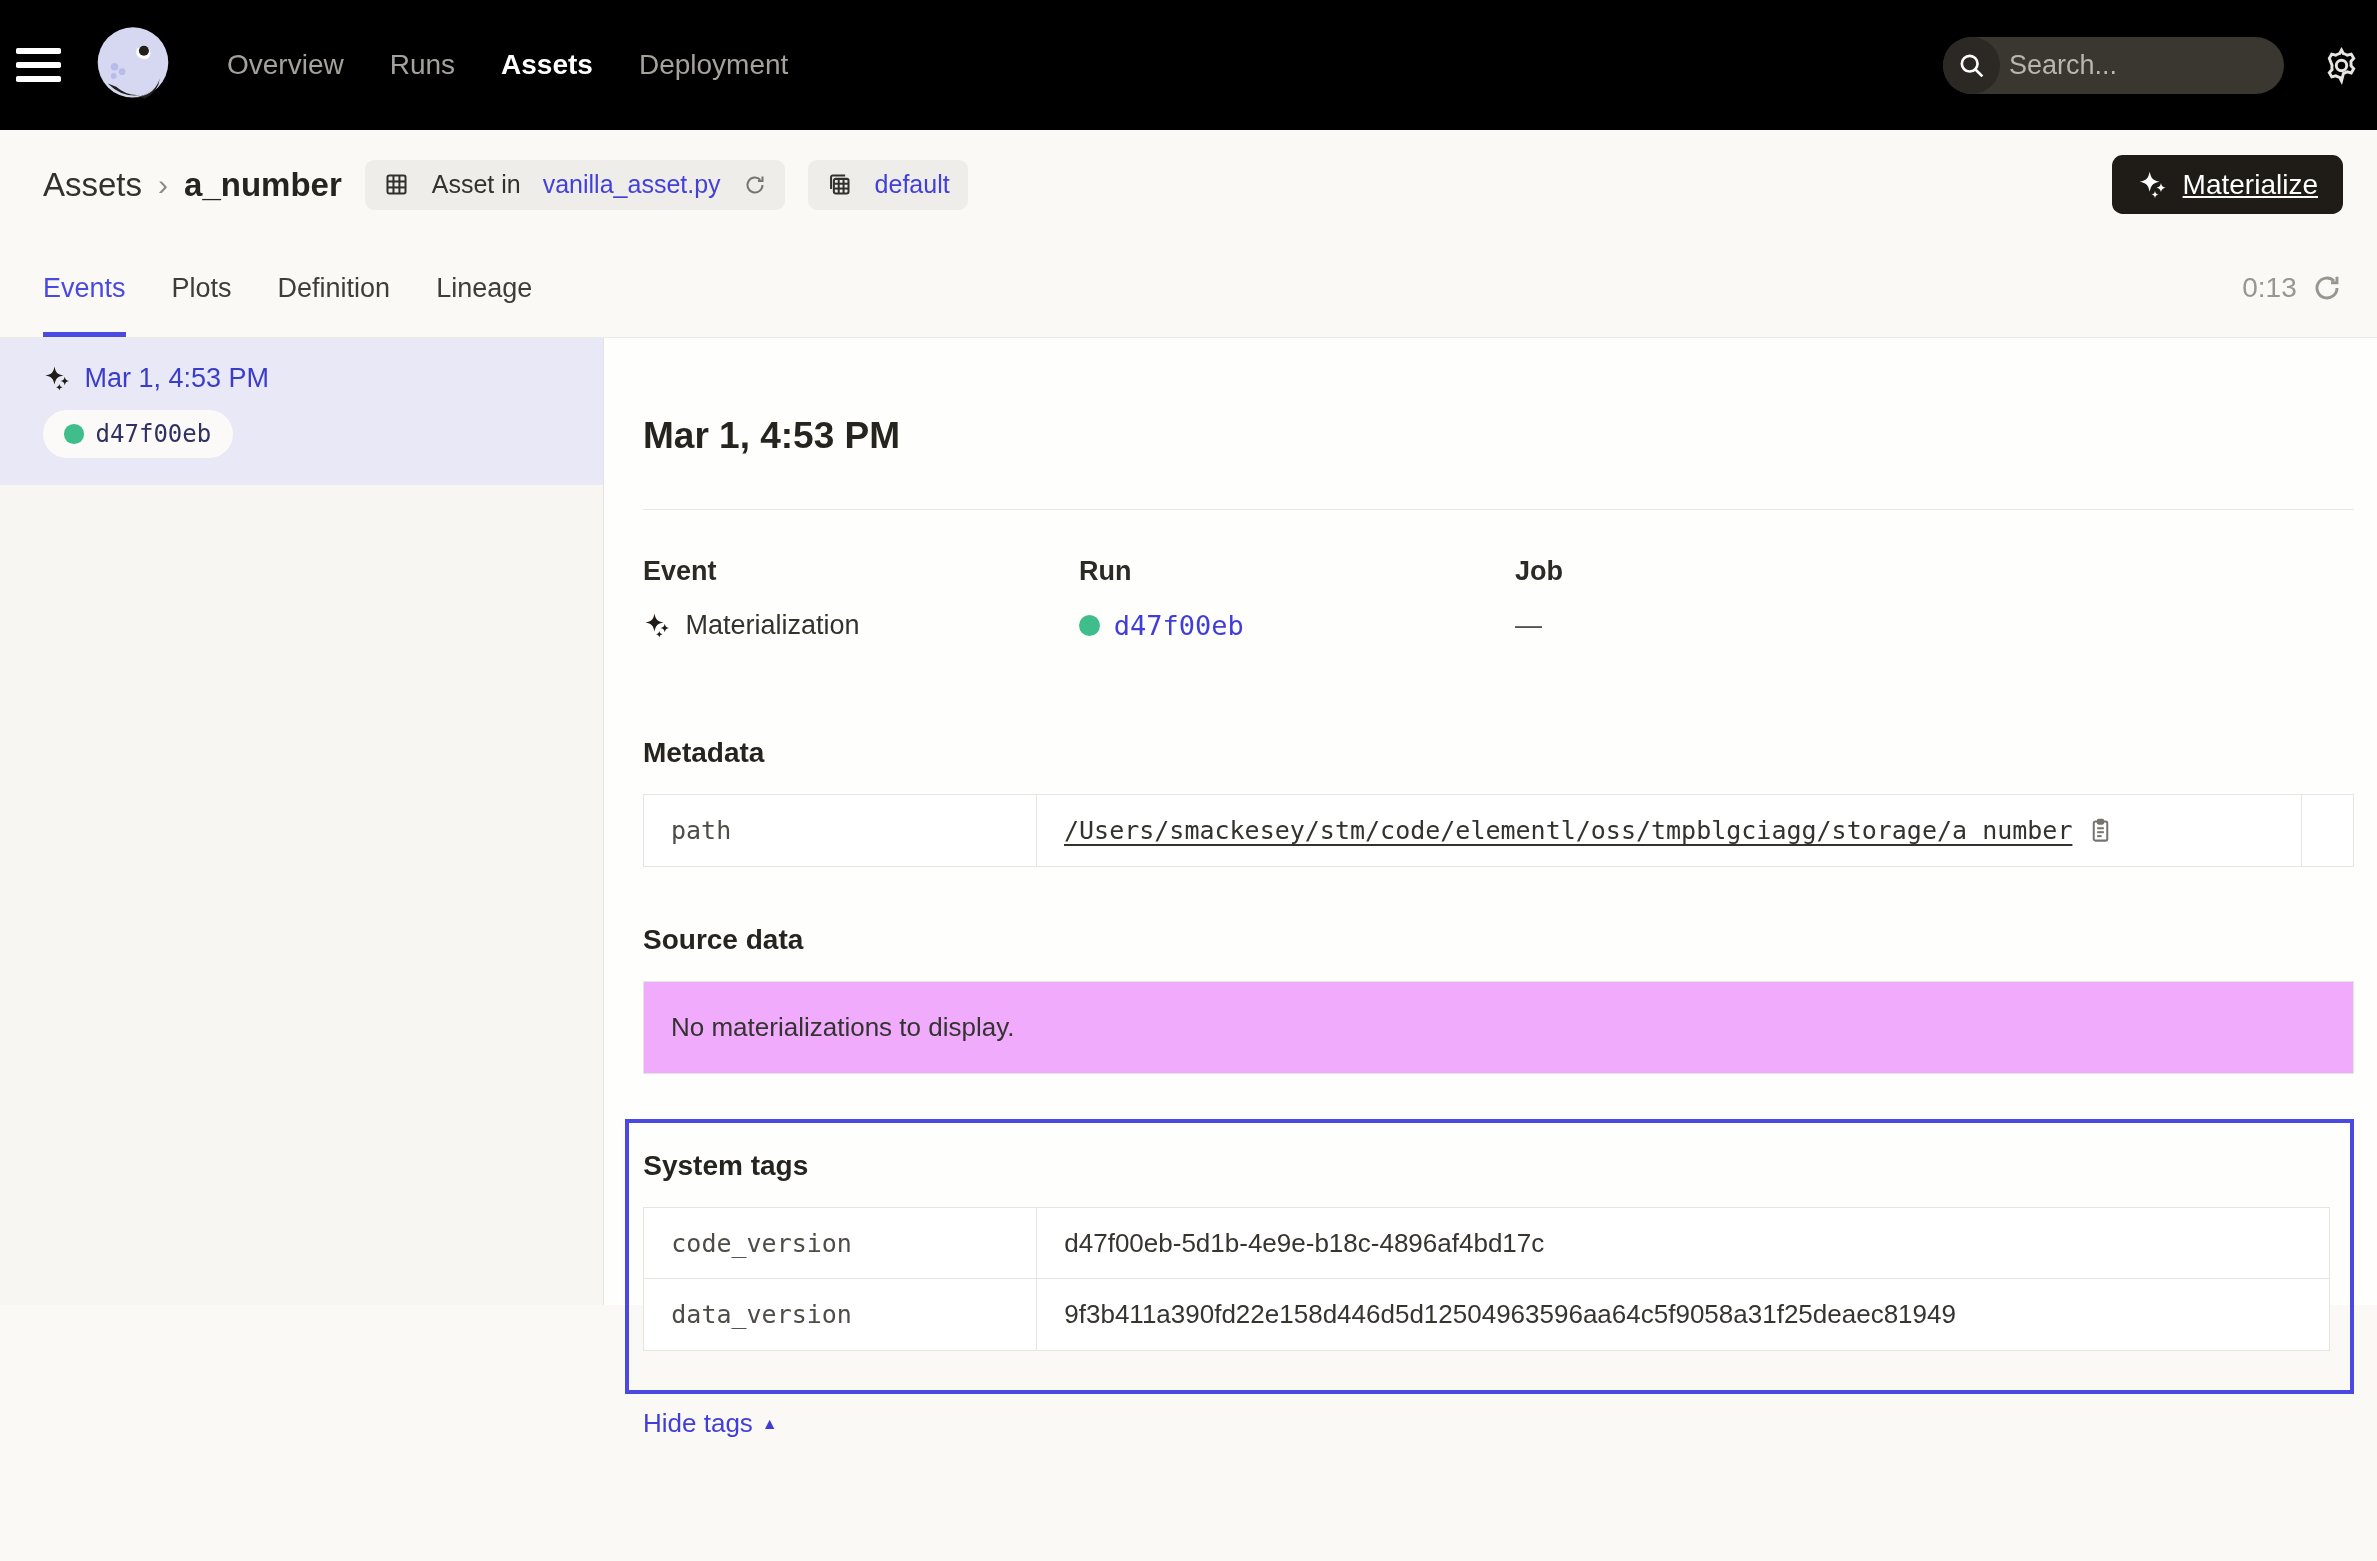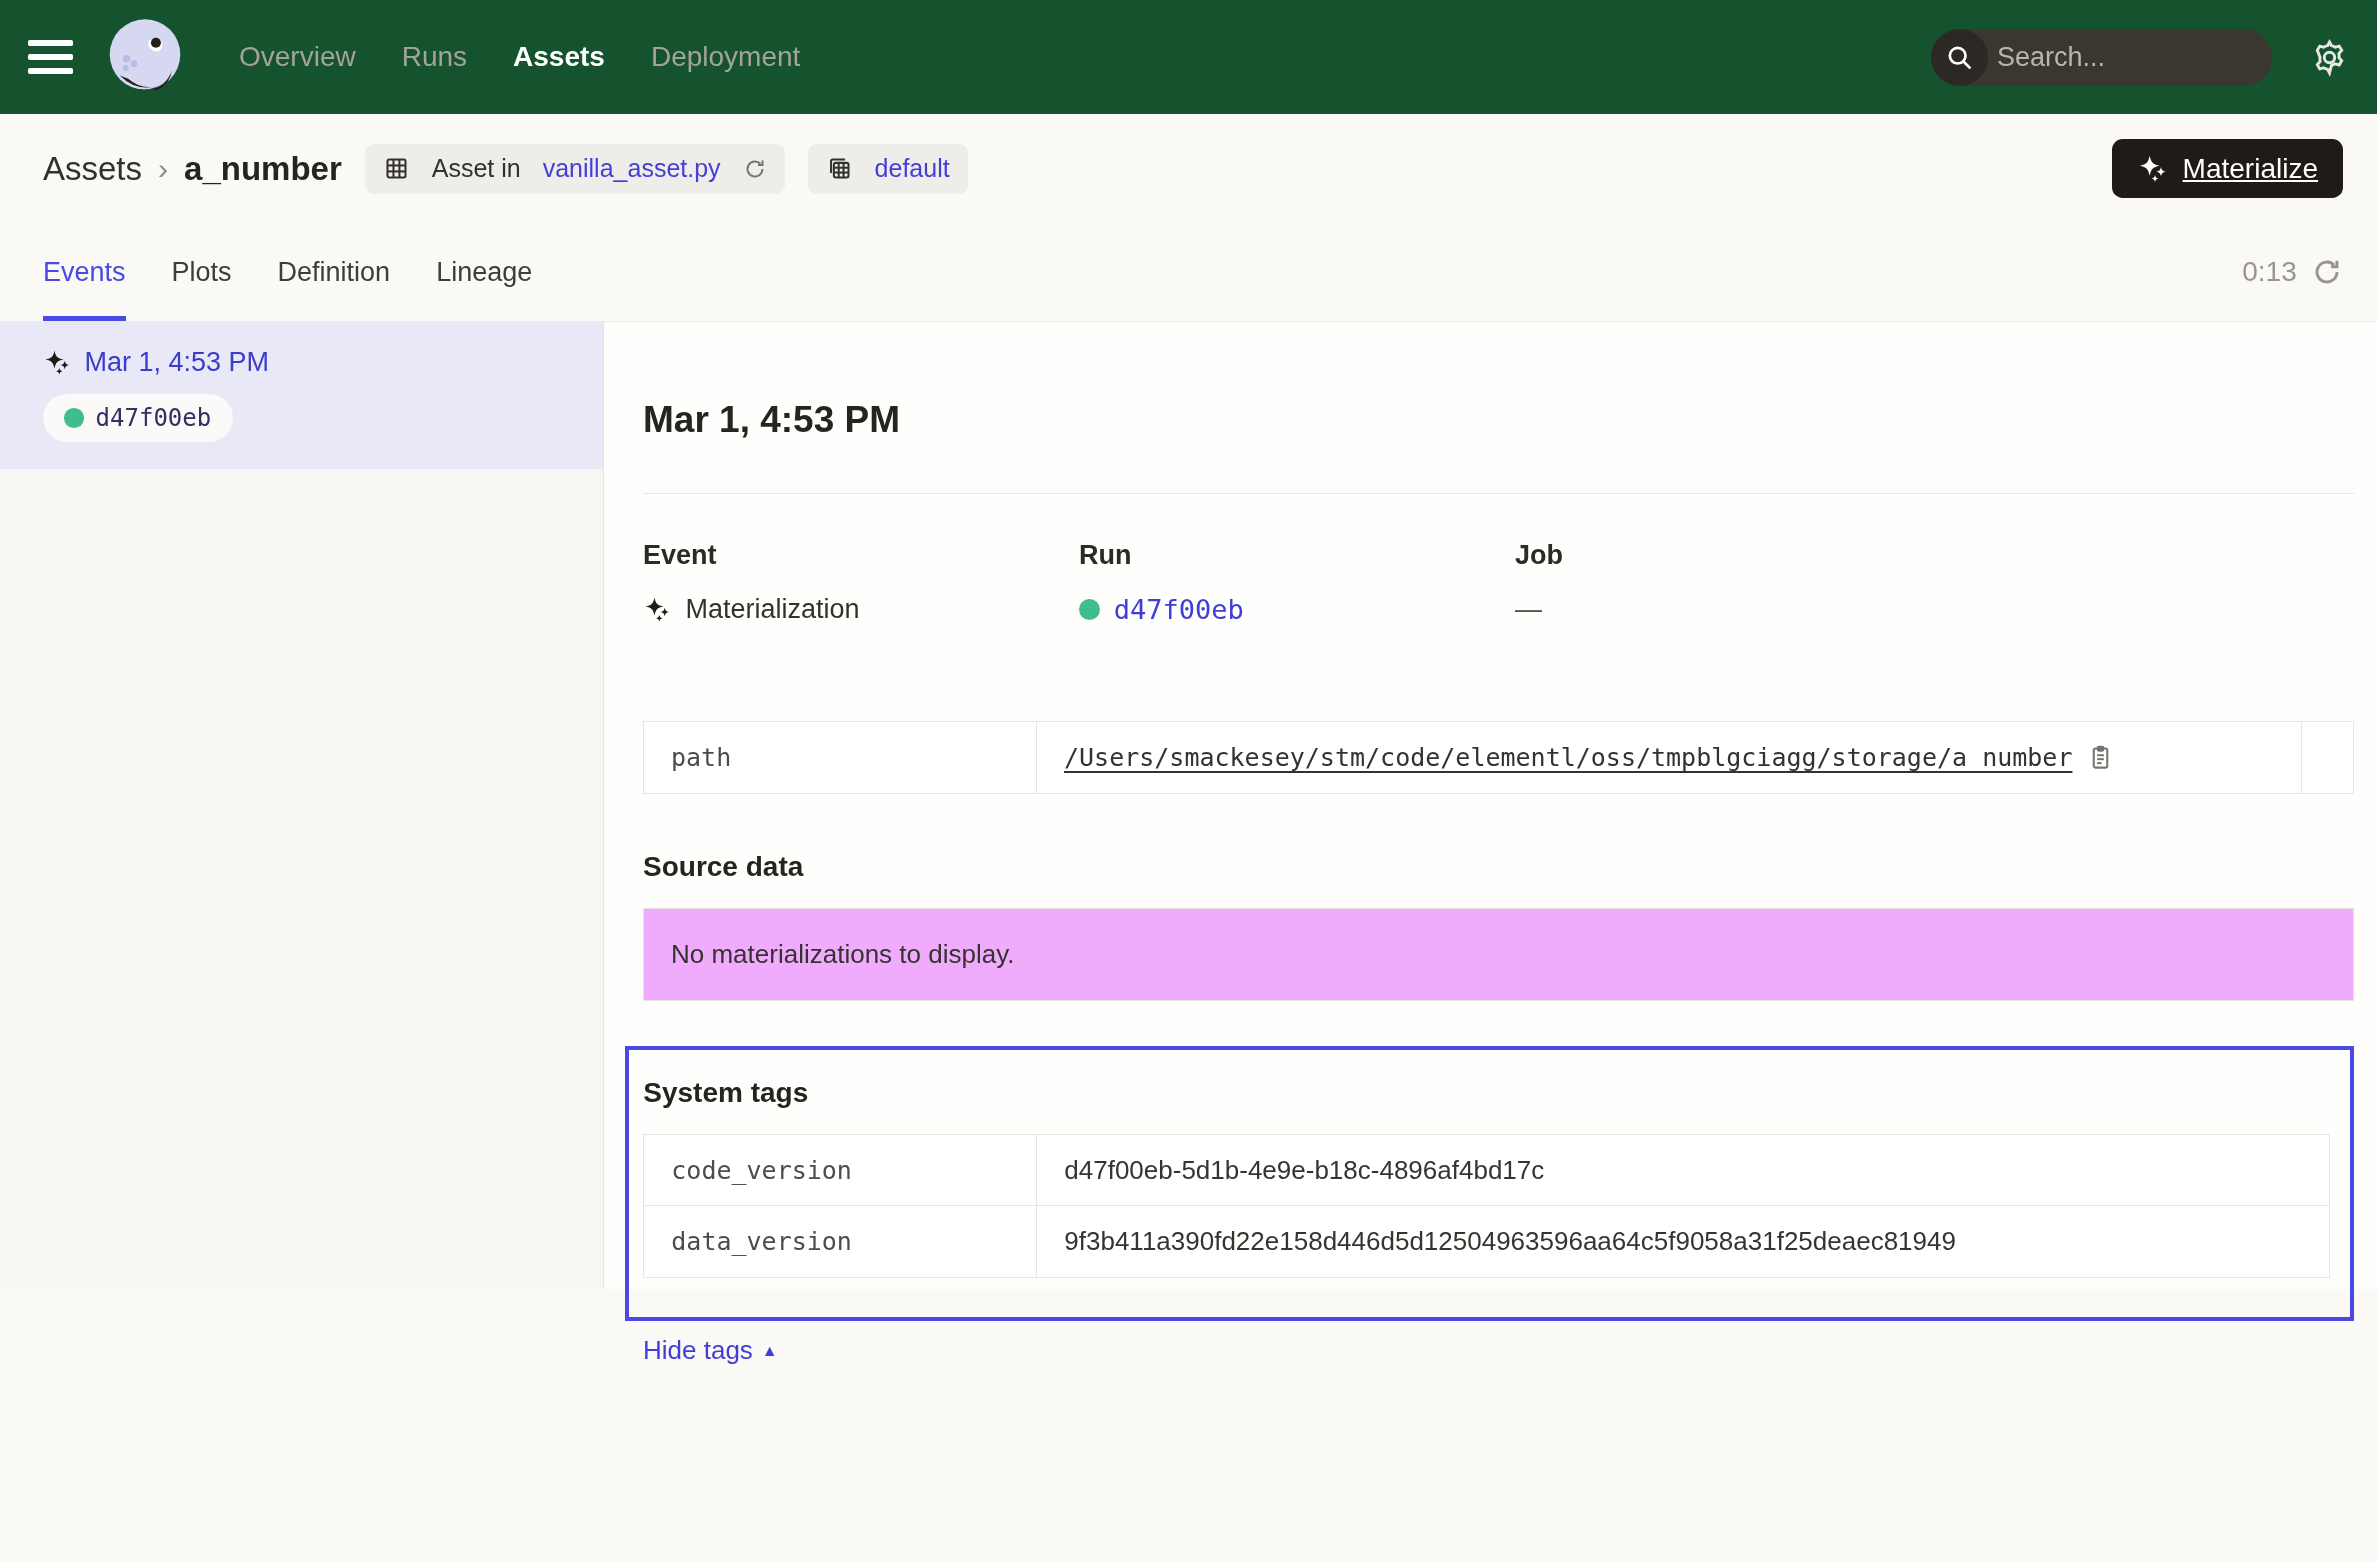--- a/index.html
+++ b/index.html
@@ -8,22 +8,22 @@
     width:2377px; height:1561px; overflow:hidden;
     background:#FAF9F6;
     font-family:"Liberation Sans", sans-serif;
     color:#2C2A25;
     -webkit-font-smoothing:antialiased;
   }
   .mono { font-family:"DejaVu Sans Mono","Liberation Mono",monospace; }
 
   
   .topnav {
-    height:114px; background:#14532d; display:flex; align-items:center;
-    padding:0 28px; position:relative;
+    height:130px; background:#000000; display:flex; align-items:center;
+    padding:0 16px; position:relative;
   }
   .hamburger { width:45px; display:flex; flex-direction:column; gap:8px; cursor:pointer; }
   .hamburger span { height:6.3px; background:#FFFFFF; border-radius:1.8px; display:block; }
   .logo { width:84px; height:84px; margin-left:30px; flex:0 0 auto; }
   .nav-items { display:flex; gap:46px; margin-left:52px; }
   .nav-item { font-size:28px; color:#A5A29C; cursor:pointer; }
   .nav-item.active { color:#FFFFFF; font-weight:bold; }
   .search {
     margin-left:auto; width:341px; height:57px; border-radius:29px;
     background:#3A3630; display:flex; align-items:center; overflow:hidden;
@@ -271,20 +271,21 @@
       <div class="col">
         <div class="col-label">Job</div>
         <div class="col-value">
             <span class="job-dash">—</span>
           </div>
       </div>
     </div>
 
     
     <div class="meta-section">
+      <div class="section-heading">Metadata</div>
       <div class="kv-table">
         <div class="kv-row">
           <div class="kv-key mono">path</div>
           <div class="kv-val">
             <span class="pathlink mono">/Users/smackesey/stm/code/elementl/oss/tmpblgciagg/storage/a_number</span>
             <span class="copy-btn">
               <svg width="27" height="27" viewBox="0 0 24 24" fill="none" stroke="#76746E" stroke-width="1.8">
                 <rect x="6" y="4" width="12" height="17" rx="1.5"></rect>
                 <rect x="9.5" y="2.5" width="5" height="3.4" rx="1" fill="#76746E"></rect>
                 <line x1="9" y1="10" x2="15" y2="10"></line>

